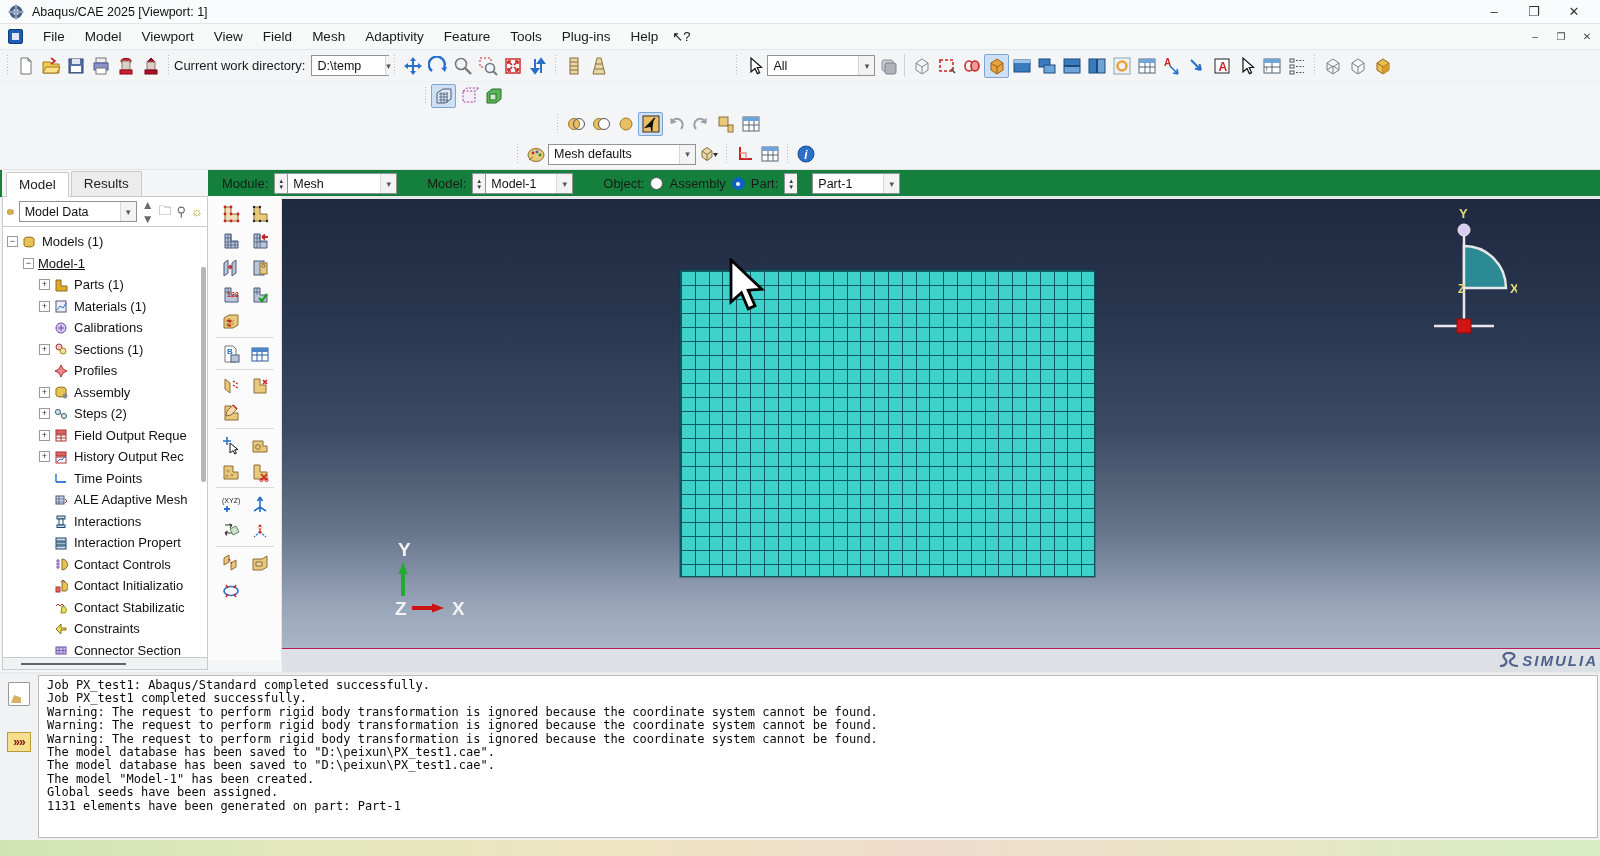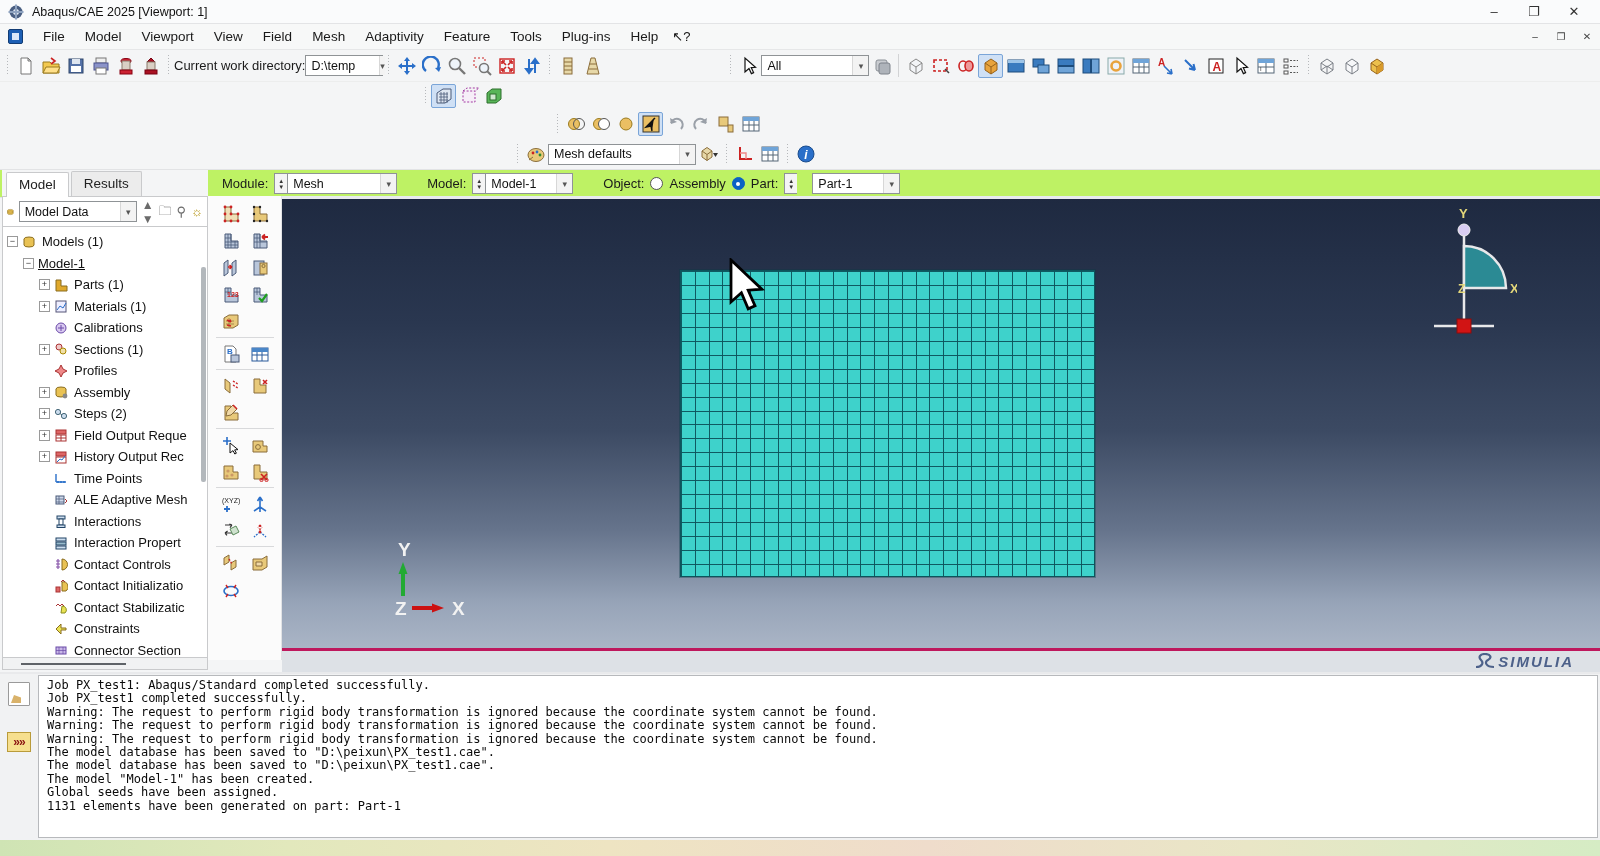--- a/index.html
+++ b/index.html
@@ -33,21 +33,21 @@
             background-size:1px 100%; background-repeat:repeat-y; background-position:center; }
   .vsep { width:1px; align-self:stretch; margin:4px 4px; background:#d2d3d5; }
   .tbtn { width:25px; height:24px; display:flex; align-items:center; justify-content:center; border-radius:2px; }
   .tbtn.active { background:#cfe0f5; border:1px solid #7aa5d8; }
   .tbtn svg { display:block; }
   .combo { height:21px; background:#fff; border:1px solid #8f9396; display:flex; align-items:center; font-size:12.5px; color:#111; position:relative; padding-left:5px; }
   .combo .chev { margin-left:auto; width:16px; height:100%; display:flex; align-items:center; justify-content:center; color:#555; font-size:9px; border-left:1px solid #d7d7d7; background:#f3f3f3;}
   .lbl { font-size:13px; color:#1a1a1a; white-space:nowrap; }
 
   
-  .ctxbar { height:28px; display:flex; align-items:center; background:#bef264; padding-left:222px; border-bottom:1px solid #e2e3e5; gap:6px; }
+  .ctxbar { height:28px; display:flex; align-items:center; background:#15803d; padding-left:222px; border-bottom:1px solid #e2e3e5; gap:6px; }
   .spin { width:13px; height:21px; border:1px solid #8f9396; border-right:none; background:#f4f4f4; display:flex; flex-direction:column; align-items:center; justify-content:center; font-size:6px; color:#333; line-height:6px; }
   .radio { width:13px; height:13px; border-radius:50%; border:1px solid #555; background:#fff; display:inline-block; position:relative; vertical-align:-2px; }
   .radio.checked { border-color:#0b62c4; background:#0b62c4; }
   .radio.checked::after { content:""; position:absolute; inset:3.5px; background:#fff; border-radius:50%; }
 
   
   .left-panel { position:absolute; left:2px; top:170px; width:206px; height:502px; background:#f4f5f6; }
   .tabs { display:flex; height:26px; align-items:flex-end; padding-left:4px; gap:2px;}
   .tab { font-size:13.5px; padding:4px 12px 5px; border:1px solid #c9cacc; border-bottom:none; background:#ececec; color:#222; border-radius:2px 2px 0 0;}
   .tab.active { background:#fff; font-weight:normal; position:relative; top:1px; }
@@ -76,21 +76,21 @@
               background:linear-gradient(to bottom,#1e2940 0%, #2a3750 28%, #3c4a63 52%, #66748c 74%, #97a4b8 90%, #aab5c6 100%); overflow:hidden; }
   .mesh { position:absolute; left:398px; top:74px; width:415px; height:307px;
           background-color:#3ed2cb;
           background-image:
             repeating-linear-gradient(to right, rgba(13,84,92,.95) 0 1px, transparent 1px 13.8px),
             repeating-linear-gradient(to bottom, rgba(13,84,92,.95) 0 1px, transparent 1px 13.95px);
           border:1.5px solid #0d545c; box-shadow:0 0 0 1px rgba(10,60,70,.35); }
   .cursor-arrow { position:absolute; left:443px; top:62px; }
   .triad { position:absolute; left:88px; top:338px; }
   .compass { position:absolute; left:1135px; top:8px; }
-  .logo-strip { position:absolute; left:282px; top:648px; width:1318px; height:24px; background:#dde1e6; border-top:3px solid #be185d; display:flex; align-items:center; justify-content:flex-end; padding-right:26px; gap:0;}
+  .logo-strip { position:absolute; left:282px; top:648px; width:1318px; height:24px; background:#dde1e6; border-top:1px solid #be185d; display:flex; align-items:center; justify-content:flex-end; padding-right:2px; gap:0;}
   .logo-text { font-size:15px; font-weight:bold; letter-spacing:2px; color:#4d618a; font-style:italic; }
 
   
   .left-under { position:absolute; left:0; top:672px; width:1600px; height:2px; background:#e9eaec; }
 
   
   .msg-area { position:absolute; left:0; top:674px; width:1600px; height:166px; background:#f1f2f3; display:flex; }
   .msg-gutter { width:38px; display:flex; flex-direction:column; align-items:center; padding-top:8px; gap:26px; }
   .gut-ico1 { width:22px; height:24px; background:#fff; border:1px solid #9a9a9a; position:relative; border-radius:1px;}
   .gut-ico1::after { content:""; position:absolute; left:2px; bottom:2px; width:10px; height:8px; background:#d9b26a; clip-path:polygon(0 100%,100% 100%,100% 30%,30% 0); }
@@ -183,21 +183,21 @@
         <span class="tbtn">
           <svg width="20" height="20" viewBox="0 0 20 20">
             <path d="M10 2 l4 4 h-8 Z" fill="#a12" stroke="#701"></path>
             <rect x="6" y="6" width="8" height="8" fill="#d9cfc4" stroke="#8a7b6a"></rect>
             <rect x="4" y="14" width="12" height="4" fill="#a12" stroke="#701"></rect>
           </svg>
         </span>
       </span>
     <span class="handle"></span>
     <span class="lbl">Current work directory:</span>
-    <span class="combo" style="width:78px; margin-left:0;gap:24px;">
+    <span class="combo" style="width:78px; margin-left:6px;gap:24px;">
         <span>D:\temp</span>
         <span class="chev">▾</span>
       </span>
     <span class="handle"></span>
       <span id="tb-view" style="display: flex;">
         <span class="tbtn">
           <svg width="20" height="20" viewBox="0 0 20 20">
             <path d="M10 1 l3 4 h-6 Z M10 19 l-3 -4 h6 Z M1 10 l4 -3 v6 Z M19 10 l-4 3 v-6 Z" fill="#2a6fc9"></path>
             <rect x="9" y="5" width="2" height="10" fill="#2a6fc9"></rect>
             <rect x="5" y="9" width="10" height="2" fill="#2a6fc9"></rect>

